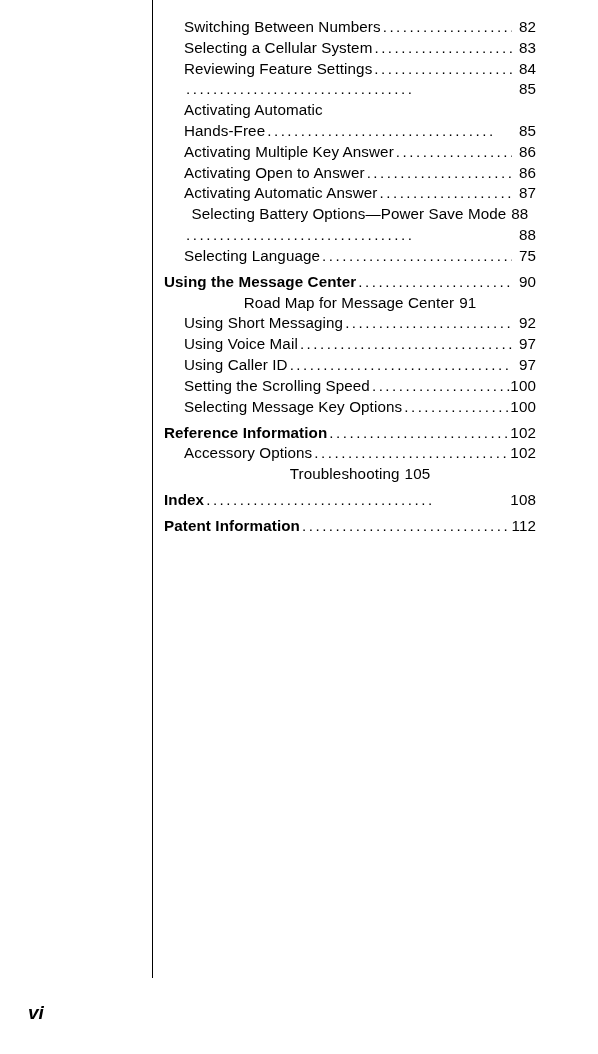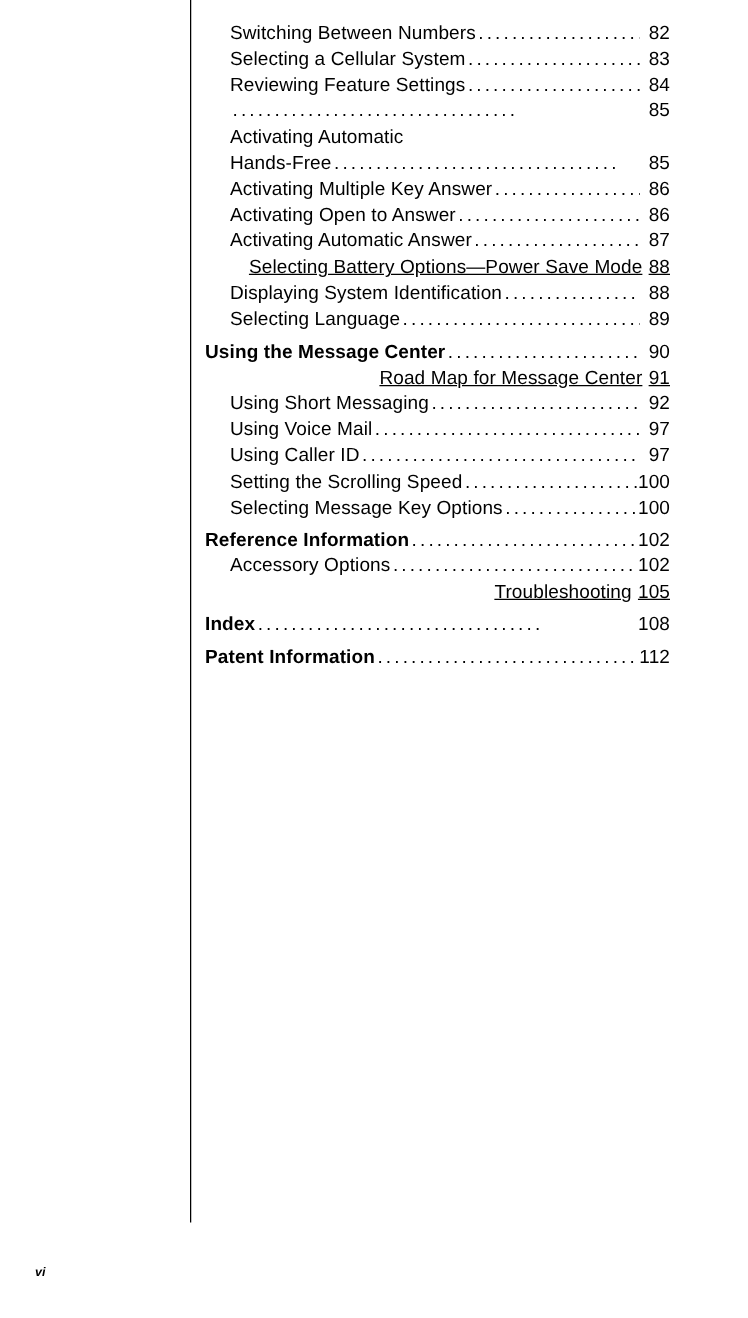--- a/index.html
+++ b/index.html
@@ -55,34 +55,33 @@
       min-width: 24px;
     }
     .sub {
       padding-left: 20px;
     }
     .section {
       margin-top: 9px;
       align-items: flex-end;
     }
     .nodots {
-      justify-content: flex-end;
-      text-decoration: underline;
+      justify-content: center;
     }
     .nodots .pg {
       margin-left: 5px;
       min-width: 0;
     }
     .footer {
       position: absolute;
       left: 28px;
       bottom: 30px;
       font-style: italic;
       font-weight: bold;
-      font-size: 10px;
+      font-size: 19px;
       color: #000;
     }
   </style>
 </head>
 <body>
 
 <div class="vline"></div>
 
 <div class="content">
 
@@ -128,28 +127,27 @@
   <div class="entry sub">
     <span class="label">Activating Automatic Answer</span>
     <span class="dots">..................................</span>
     <span class="pg">87</span>
   </div>
   <div class="entry sub nodots">
     <span class="label">Selecting Battery Options—Power Save Mode</span>
     <span class="pg">88</span>
   </div>
   <div class="entry sub">
-    <span class="label">Displaying System Identification</span>
     <span class="dots">..................................</span>
     <span class="pg">88</span>
   </div>
   <div class="entry sub">
     <span class="label">Selecting Language</span>
     <span class="dots">..................................</span>
-    <span class="pg">89</span>
+    <span class="pg">75</span>
   </div>
 
   <div class="entry section">
     <span class="label bold">Using the Message Center</span>
     <span class="dots">..................................</span>
     <span class="pg">90</span>
   </div>
   <div class="entry sub nodots">
     <span class="label">Road Map for Message Center</span>
     <span class="pg">91</span>

